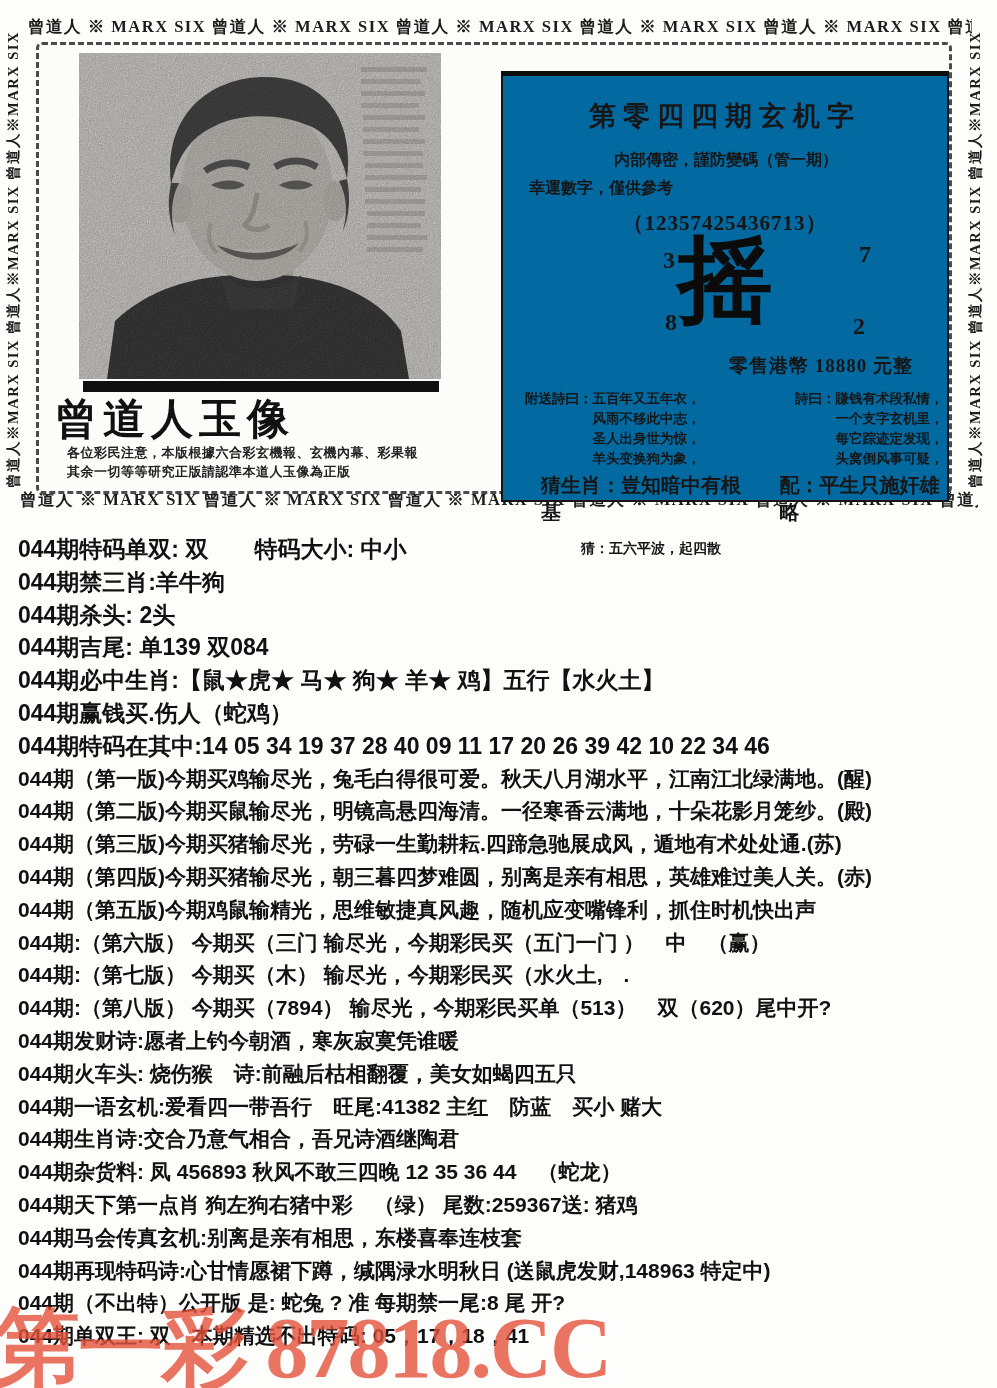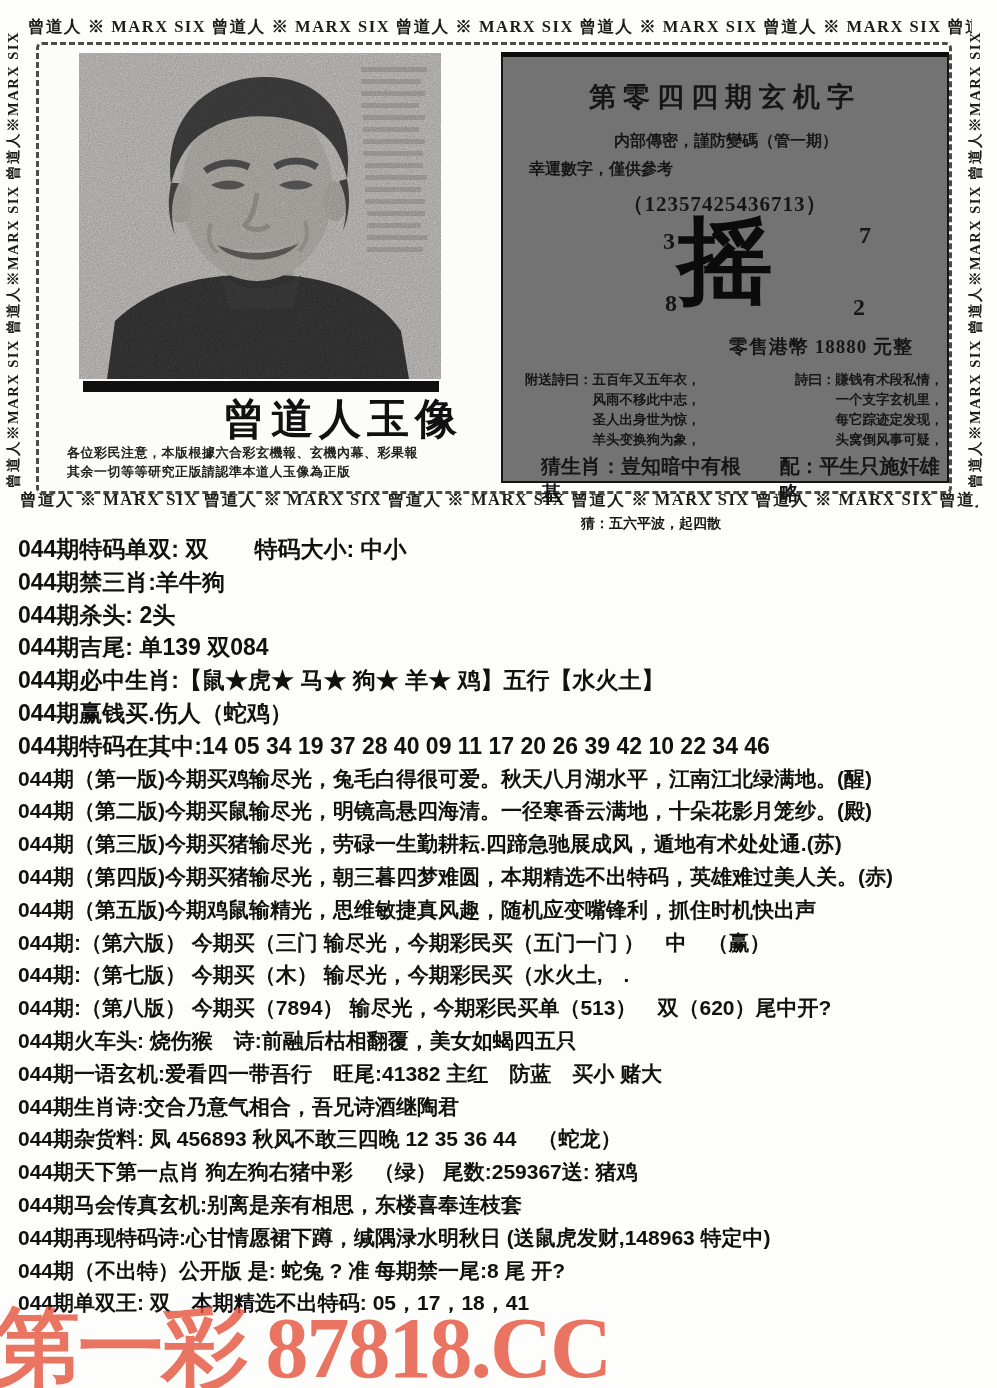--- a/index.html
+++ b/index.html
@@ -20,53 +20,53 @@
   .strip.left-side{left:4px;top:488px;}
   .strip.right-side{left:966px;top:488px;}
   
   .main-frame{
     position:absolute;left:36px;top:42px;width:910px;height:446px;
     border:3px dashed #4b4b4b;border-radius:6px;background:#fcfcfa;
   }
   .photo-wrap{position:absolute;left:40px;top:8px;width:362px;height:326px;}
   .photo-bar{position:absolute;left:44px;top:336px;width:356px;height:11px;background:#101010;}
   .portrait-caption{
-    position:absolute;left:16px;top:346px;width:408px;text-align:right;
+    position:absolute;left:16px;top:346px;width:408px;text-align:left;
     font-size:42px;font-weight:900;letter-spacing:6px;color:#111;
   }
   .portrait-note{
     position:absolute;left:28px;width:414px;font-size:13px;line-height:19px;
     font-weight:700;color:#222;letter-spacing:0.5px;white-space:nowrap;overflow:hidden;
   }
   .note1{top:398px;} .note2{top:417px;}
   
   .mystery-box{
-    position:absolute;left:462px;top:7px;width:444px;height:424px;
-    border:2px solid #151515;border-top:5px solid #0c0c0c;background:#737373;
+    position:absolute;left:462px;top:26px;width:444px;height:424px;
+    border:2px solid #151515;border-top:5px solid #0c0c0c;background:#0369a1;
   }
   .mb-title{margin-top:22px;text-align:center;font-size:27px;font-weight:900;letter-spacing:7px;}
   .mb-subrow{display:flex;justify-content:center;padding:0 24px 0 26px;margin-top:16px;font-size:16px;font-weight:700;}
   .mb-sub2{padding-left:26px;margin-top:7px;font-size:16px;font-weight:700;}
   .mb-code{margin-top:10px;text-align:center;font-size:21px;font-weight:700;letter-spacing:1px;}
   .num-area{position:relative;height:110px;margin-top:2px;}
   .num{position:absolute;font-size:24px;font-weight:700;font-family:"Liberation Serif", serif;}
   .num.tl{left:160px;top:8px;} .num.tr{left:356px;top:2px;}
   .num.bl{left:162px;top:70px;} .num.br{left:350px;top:74px;}
   .center-char{
     position:absolute;left:50%;top:-22px;transform:translateX(-50%);
     font-size:95px;font-weight:900;color:#0b0b0b;
   }
   .mb-price{margin-top:4px;text-align:right;padding-right:34px;font-size:19px;font-weight:700;letter-spacing:1px;}
   .poems{display:flex;margin-top:10px;padding-left:22px;font-size:13.5px;font-weight:700;line-height:20px;gap:32px;}
   .poem{display:flex;}
   .poem.leftp{width:238px;}
   .poem-label{white-space:nowrap;}
   .poem-lines div{white-space:nowrap;}
   .guess-row{display:flex;padding-left:38px;margin-top:3px;font-size:20px;font-weight:700;gap:34px;}
-  .guess2{padding-left:78px;margin-top:8px;font-size:14px;font-weight:700;font-family:Liberation Serif, serif;}
+  .guess2{padding-left:78px;margin-top:14px;font-size:14px;font-weight:700;font-family:Liberation Serif, serif;}
   
   .tips{position:absolute;left:18px;top:533px;width:976px;}
   .tip-line{
     height:32.8px;line-height:32.8px;white-space:nowrap;overflow:hidden;
     font-family:"Liberation Sans", sans-serif;font-weight:700;color:#111;
   }
   .t-lg{font-size:23px;} .t-md{font-size:21px;}
   
   .watermark{
     position:absolute;left:-6px;top:1290px;z-index:6;
@@ -202,25 +202,26 @@
   <div class="tip-line t-lg">044期特码单双: 双　　特码大小: 中小</div>
   <div class="tip-line t-lg">044期禁三肖:羊牛狗</div>
   <div class="tip-line t-lg">044期杀头: 2头</div>
   <div class="tip-line t-lg">044期吉尾: 单139 双084</div>
   <div class="tip-line t-lg">044期必中生肖:【鼠★虎★ 马★ 狗★ 羊★ 鸡】五行【水火土】</div>
   <div class="tip-line t-lg">044期赢钱买.伤人（蛇鸡）</div>
   <div class="tip-line t-lg">044期特码在其中:14 05 34 19 37 28 40 09 11 17 20 26 39 42 10 22 34 46</div>
   <div class="tip-line t-md">044期（第一版)今期买鸡输尽光，兔毛白得很可爱。秋天八月湖水平，江南江北绿满地。(醒)</div>
   <div class="tip-line t-md">044期（第二版)今期买鼠输尽光，明镜高悬四海清。一径寒香云满地，十朵花影月笼纱。(殿)</div>
   <div class="tip-line t-md">044期（第三版)今期买猪输尽光，劳碌一生勤耕耘.四蹄急驰展成风，遁地有术处处通.(苏)</div>
-  <div class="tip-line t-md">044期（第四版)今期买猪输尽光，朝三暮四梦难圆，本期精选不出特码，英雄难过美人关。(赤)</div>
+  <div class="tip-line t-md">044期（第四版)今期买猪输尽光，朝三暮四梦难圆，别离是亲有相思，英雄难过美人关。(赤)</div>
   <div class="tip-line t-md">044期（第五版)今期鸡鼠输精光，思维敏捷真风趣，随机应变嘴锋利，抓住时机快出声</div>
   <div class="tip-line t-md">044期:（第六版） 今期买（三门  输尽光，今期彩民买（五门一门 ）　中　（赢）</div>
   <div class="tip-line t-md">044期:（第七版） 今期买（木） 输尽光，今期彩民买（水火土,　.</div>
   <div class="tip-line t-md">044期:（第八版） 今期买（7894） 输尽光，今期彩民买单（513）　双（620）尾中开?</div>
+  <div class="tip-line t-md">044期发财诗:愿者上钓今朝酒，寒灰寂寞凭谁暖</div>
   <div class="tip-line t-md">044期火车头: 烧伤猴　诗:前融后枯相翻覆，美女如蝎四五只</div>
   <div class="tip-line t-md">044期一语玄机:爱看四一带吾行　旺尾:41382 主红　防蓝　买小 赌大</div>
   <div class="tip-line t-md">044期生肖诗:交合乃意气相合，吾兄诗酒继陶君</div>
   <div class="tip-line t-md">044期杂货料: 凤 456893 秋风不敢三四晚 12 35 36 44　（蛇龙）</div>
   <div class="tip-line t-md">044期天下第一点肖 狗左狗右猪中彩　（绿） 尾数:259367送: 猪鸡</div>
   <div class="tip-line t-md">044期马会传真玄机:别离是亲有相思，东楼喜奉连枝套</div>
   <div class="tip-line t-md">044期再现特码诗:心甘情愿裙下蹲，缄隅渌水明秋日 (送鼠虎发财,148963 特定中)</div>
   <div class="tip-line t-md">044期（不出特）公开版 是: 蛇兔 ? 准 每期禁一尾:8 尾 开?</div>
   <div class="tip-line t-md">044期单双王: 双　本期精选不出特码: 05，17，18，41</div>
 </div>

